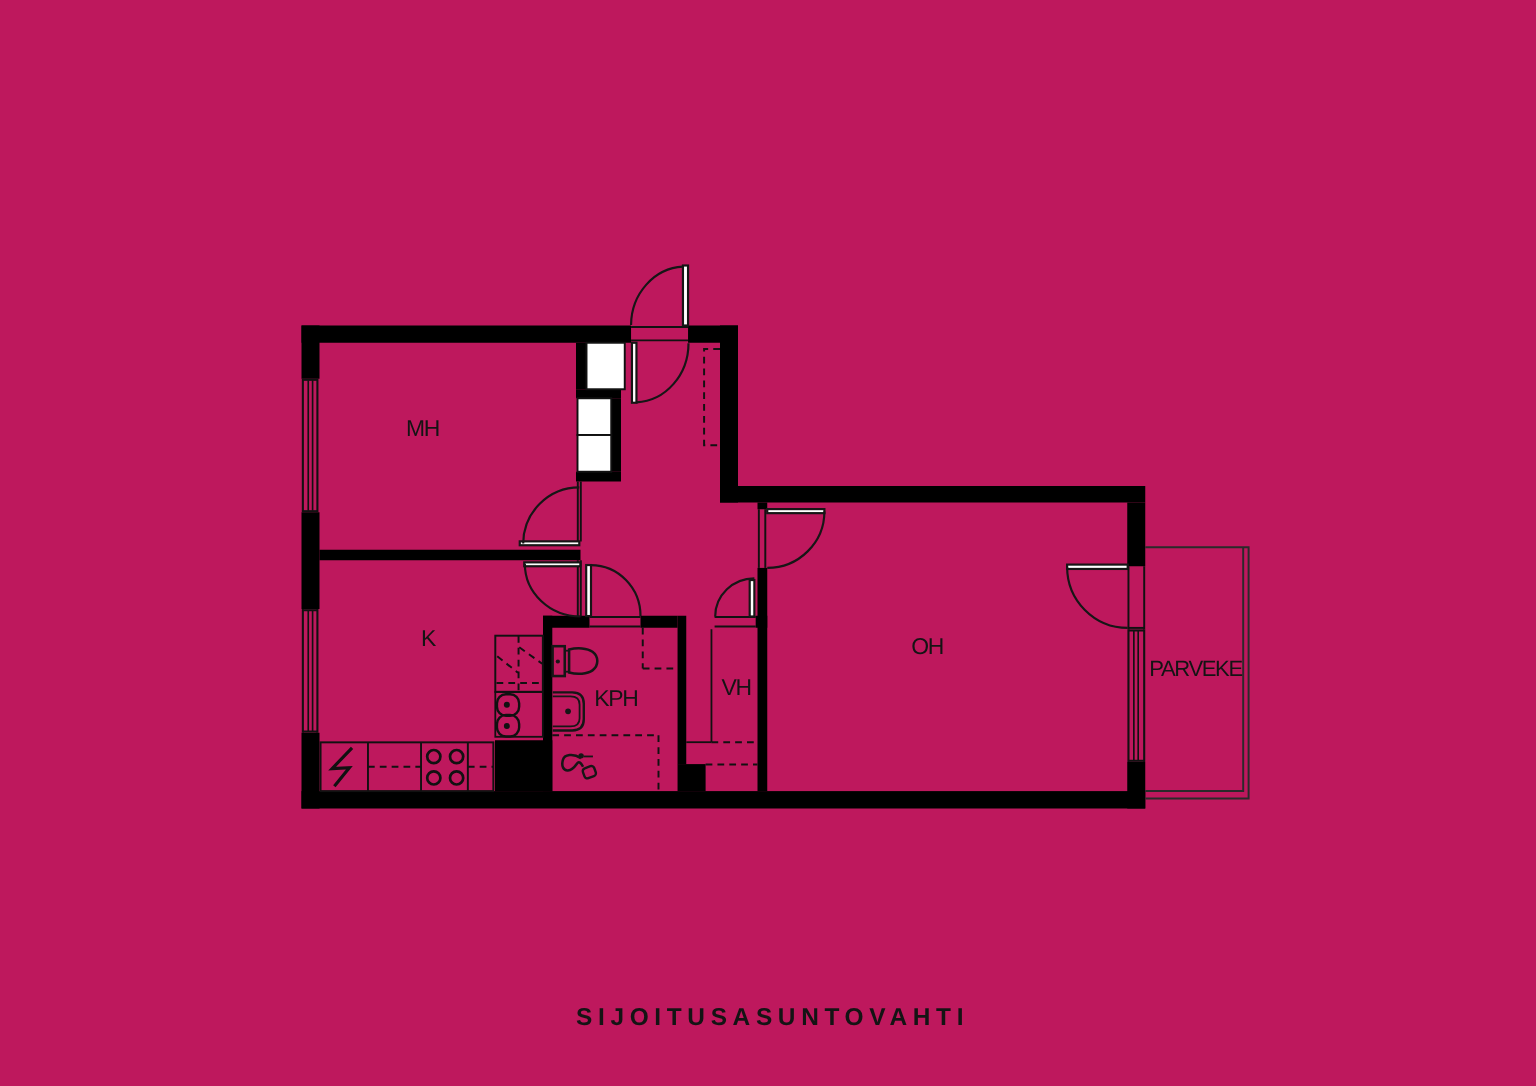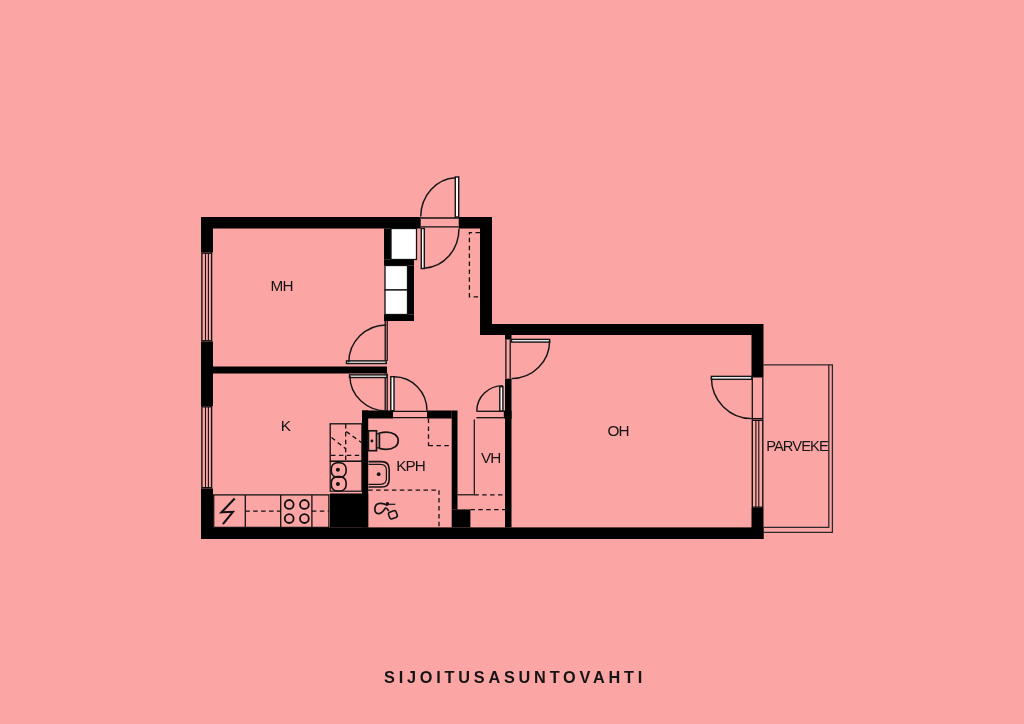--- a/index.html
+++ b/index.html
@@ -1,16 +1,16 @@
 <!DOCTYPE html>
 <html><head>
 <meta charset="utf-8">
 <style>
   html,body{margin:0;padding:0;background:#fff;}
-  .page{position:relative;width:1024px;height:724px;background:#fca5a5;overflow:hidden;}
+  .page{position:relative;width:1024px;height:724px;background:#be185d;overflow:hidden;}
   svg{position:absolute;top:0;left:0;}
   text{font-family:"Liberation Sans", sans-serif;fill:#141414;}
 </style>
 </head>
 <body>
 <div class="page">
 <svg width="1024" height="724" viewBox="0 0 1024 724">
 
   <g fill="#000">
 

